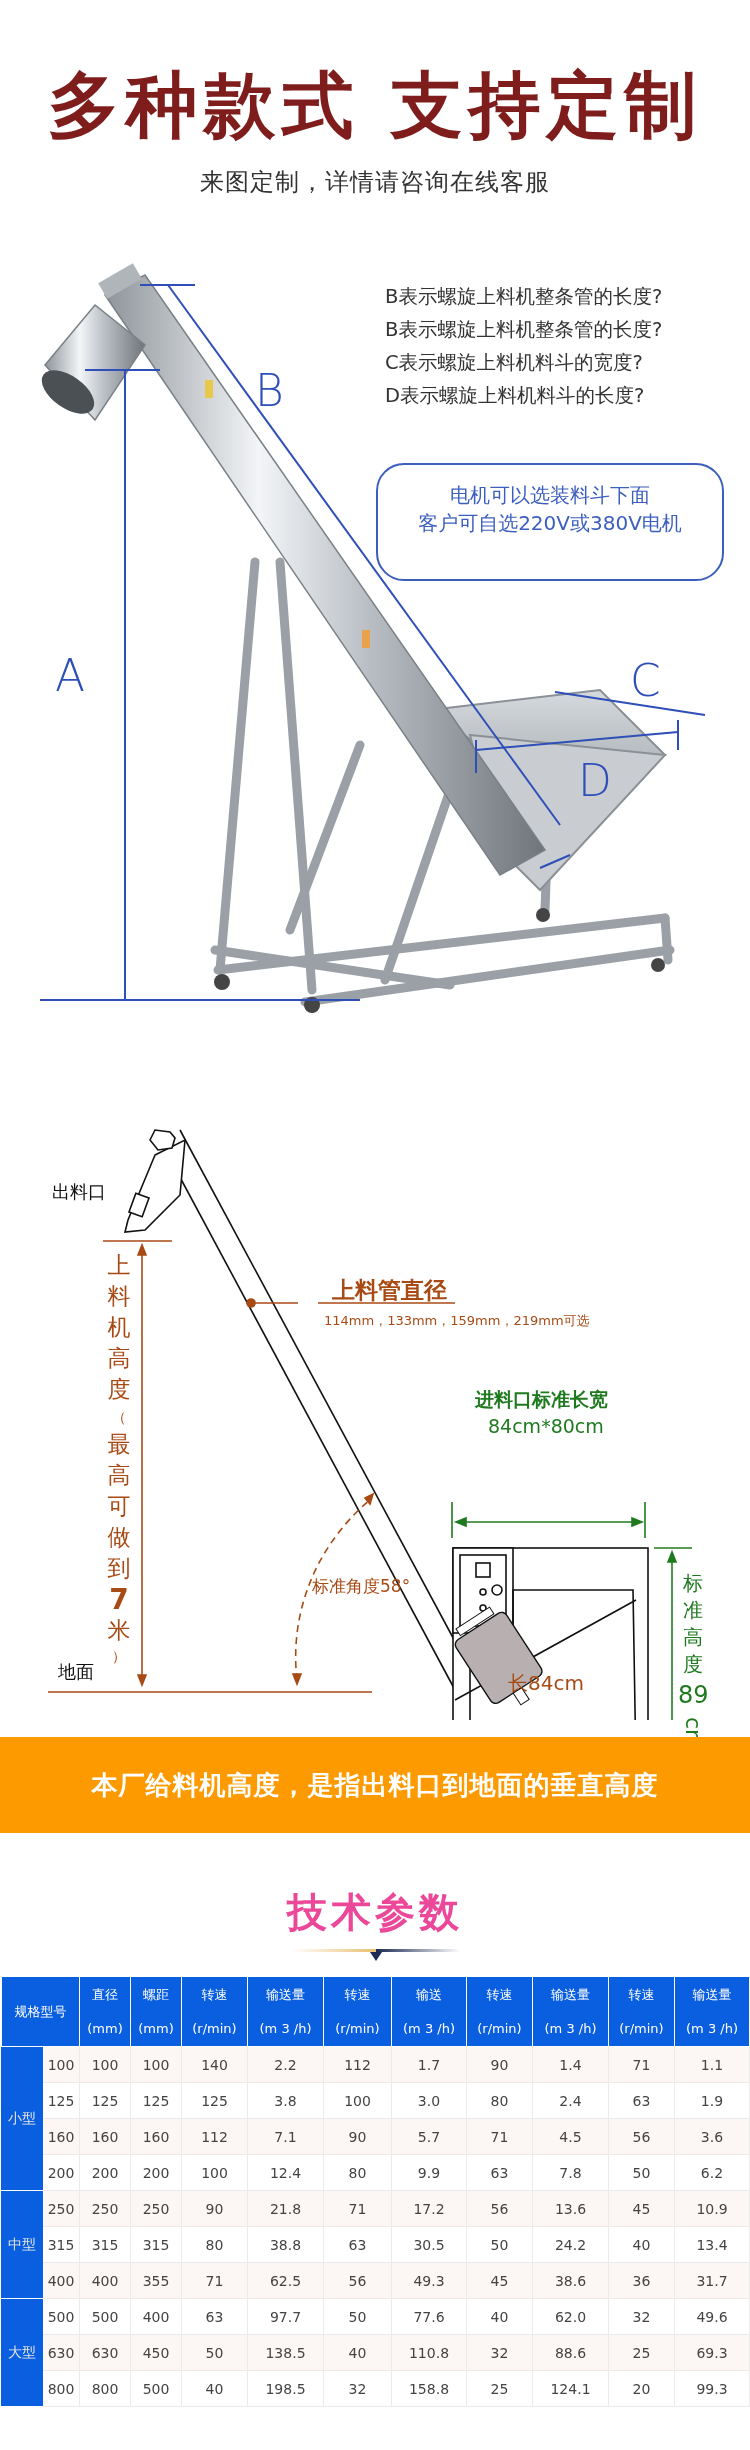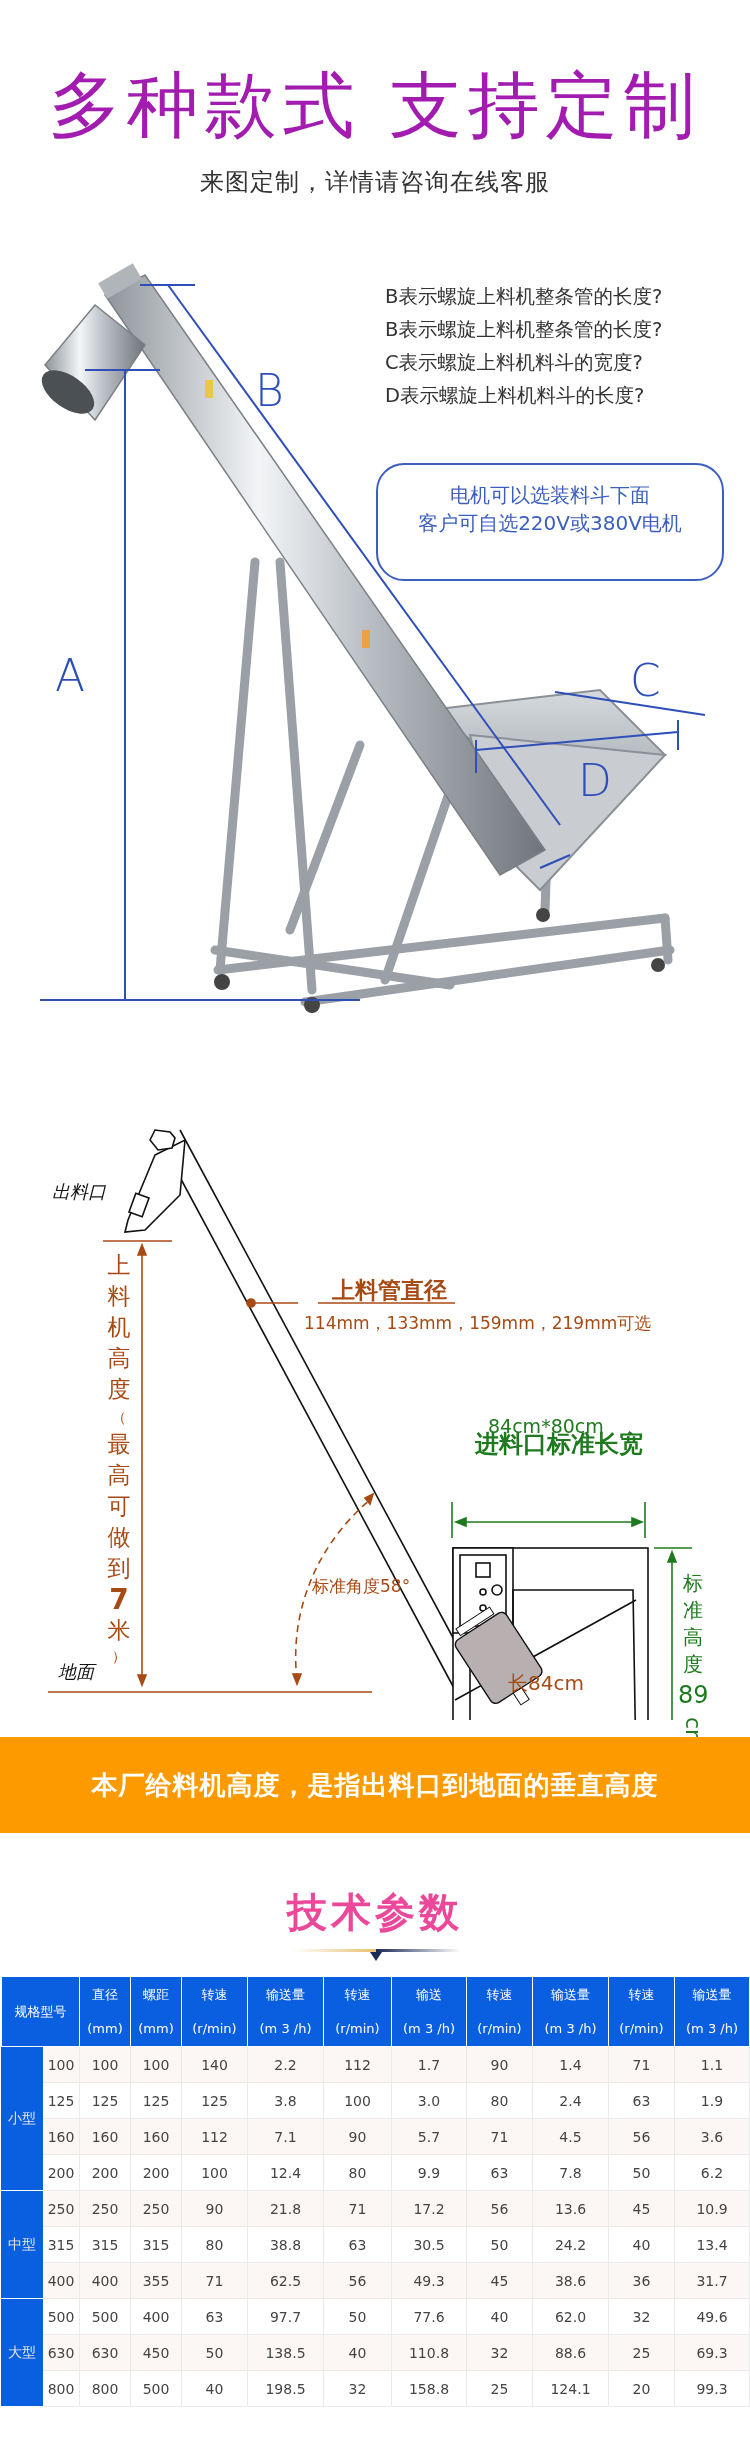--- a/index.html
+++ b/index.html
@@ -1,33 +1,33 @@
 <!DOCTYPE html>
 <html><head>
 <meta charset="utf-8">
 <style>
   * { box-sizing: border-box; margin: 0; padding: 0; }
   html, body { width: 750px; background: #ffffff; }
   body { position: relative; height: 2450px; overflow: hidden; font-family: "DejaVu Sans", "Liberation Sans", sans-serif; color: #333; }
   .abs { position: absolute; }
 
   
-  .hero-title { left: 0; top: 58px; width: 750px; text-align: center; font-size: 72px; font-weight: 400; letter-spacing: 6px; color: #a21caf; font-family: "DejaVu Sans", sans-serif; }
+  .hero-title { left: 0; top: 58px; width: 750px; text-align: center; font-size: 72px; font-weight: 700; letter-spacing: 6px; color: #7f1d1d; font-family: "DejaVu Sans", sans-serif; }
   .hero-sub { left: 0; top: 166px; width: 750px; text-align: center; font-size: 24px; color: #333; letter-spacing: 1px; }
 
   
   .photo { left: 0; top: 250px; width: 750px; height: 800px; }
   .legend { left: 385px; top: 280px; font-size: 19.5px; line-height: 33px; color: #333; }
   .legend div { white-space: nowrap; }
   .motor-note { left: 376px; top: 463px; width: 348px; height: 118px; border: 2px solid #3c5fbe; border-radius: 28px; background: #fff; text-align: center; color: #3c5fbe; font-size: 20px; line-height: 28px; padding-top: 16px; }
   .dim-letter { color: #2f4fb8; font-size: 44px; font-weight: 300; }
 
   
   .diagram { left: 0; top: 1100px; width: 750px; height: 620px; }
-  .d-label-black { color: #111; font-size: 18px; font-style: italic; }
+  .d-label-black { color: #111; font-size: 18px; }
   .d-orange { color: #a84a14; }
   .d-green { color: #1f7a1f; }
 
   
   .banner { left: 0; top: 1737px; width: 750px; height: 96px; background: #fd9a00; color: #fff; text-align: center; font-size: 26px; font-weight: bold; line-height: 96px; letter-spacing: 1px; }
 
   
   .spec-title { left: 0; top: 1885px; width: 750px; text-align: center; font-size: 40px; font-weight: bold; color: #ec4899; letter-spacing: 4px; }
   .spec-underline { left: 292px; top: 1949px; width: 168px; height: 4px; }
 
@@ -179,41 +179,41 @@
     <line x1="654" y1="690" x2="692" y2="690"></line>
     <line x1="672" y1="454" x2="672" y2="684"></line>
     <polygon points="668,462 672,452 676,462"></polygon>
     <polygon points="668,676 672,686 676,676"></polygon>
   </g>
 </svg>
 
 <div class="abs d-label-black" style="left:52px;top:1180px;">出料口</div>
 <div class="abs d-label-black" style="left:58px;top:1660px;">地面</div>
 <div class="abs d-orange" style="left:320px;top:1275px;font-size:23px;font-weight:bold;margin-left:12px;">上料管直径</div>
-<div class="abs d-orange" style="left:304px;top:1312px;font-size:17px;white-space:nowrap;">114mm，133mm，159mm，219mm可选</div>
+<div class="abs d-orange" style="left:324px;top:1312px;font-size:13px;white-space:nowrap;">114mm，133mm，159mm，219mm可选</div>
 
 <div class="abs d-orange" style="left:104px;top:1250px;width:30px;text-align:center;font-size:23px;line-height:31px;">
   <div>上</div>
   <div>料</div>
   <div>机</div>
   <div>高</div>
   <div>度</div>
   <div style="font-size:14px;line-height:24px;">（</div>
   <div>最</div>
   <div>高</div>
   <div>可</div>
   <div>做</div>
   <div>到</div>
   <div style="font-size:28px;font-weight:bold;">7</div>
   <div>米</div>
   <div style="font-size:14px;line-height:20px;">）</div>
 </div>
 
 <div class="abs d-orange" style="left:312px;top:1575px;font-size:17px;">标准角度58°</div>
-<div class="abs d-green" style="left:475px;top:1428px;font-size:24px;font-weight:bold;">进料口标准长宽</div>
+<div class="abs d-green" style="left:475px;top:1387px;font-size:19px;font-weight:bold;">进料口标准长宽</div>
 <div class="abs d-green" style="left:488px;top:1415px;font-size:19px;">84cm*80cm</div>
 
 <div class="abs d-green" style="left:678px;top:1570px;width:30px;text-align:center;font-size:20px;line-height:27px;">
   <div>标</div>
   <div>准</div>
   <div>高</div>
   <div>度</div>
   <div style="font-size:24px;line-height:34px;">89</div>
   <div style="transform:rotate(90deg);font-size:22px;line-height:40px;">cm</div>
 </div>

